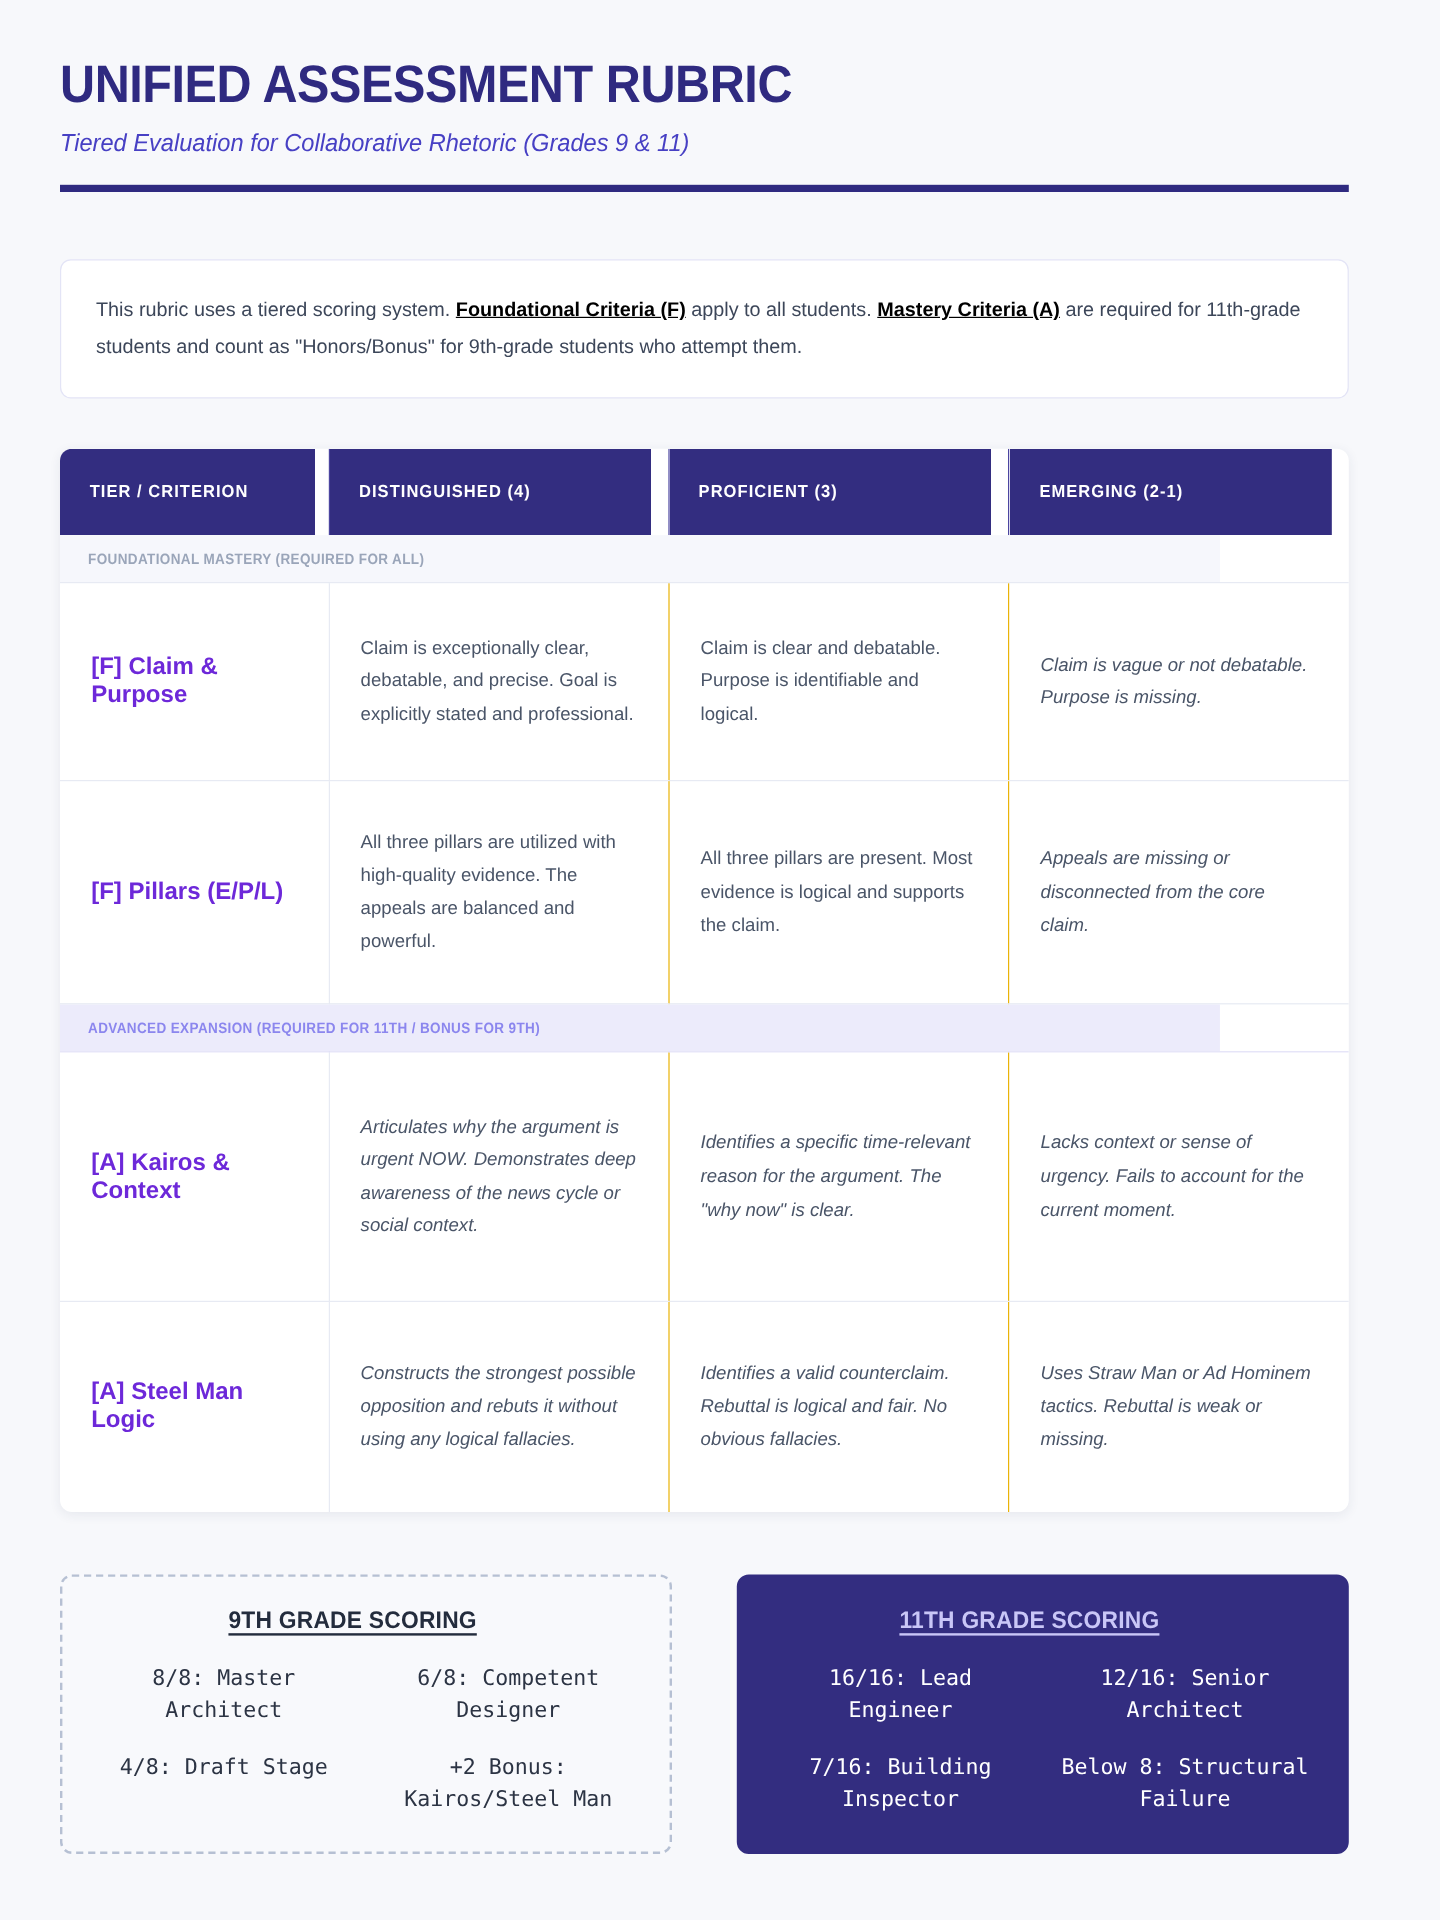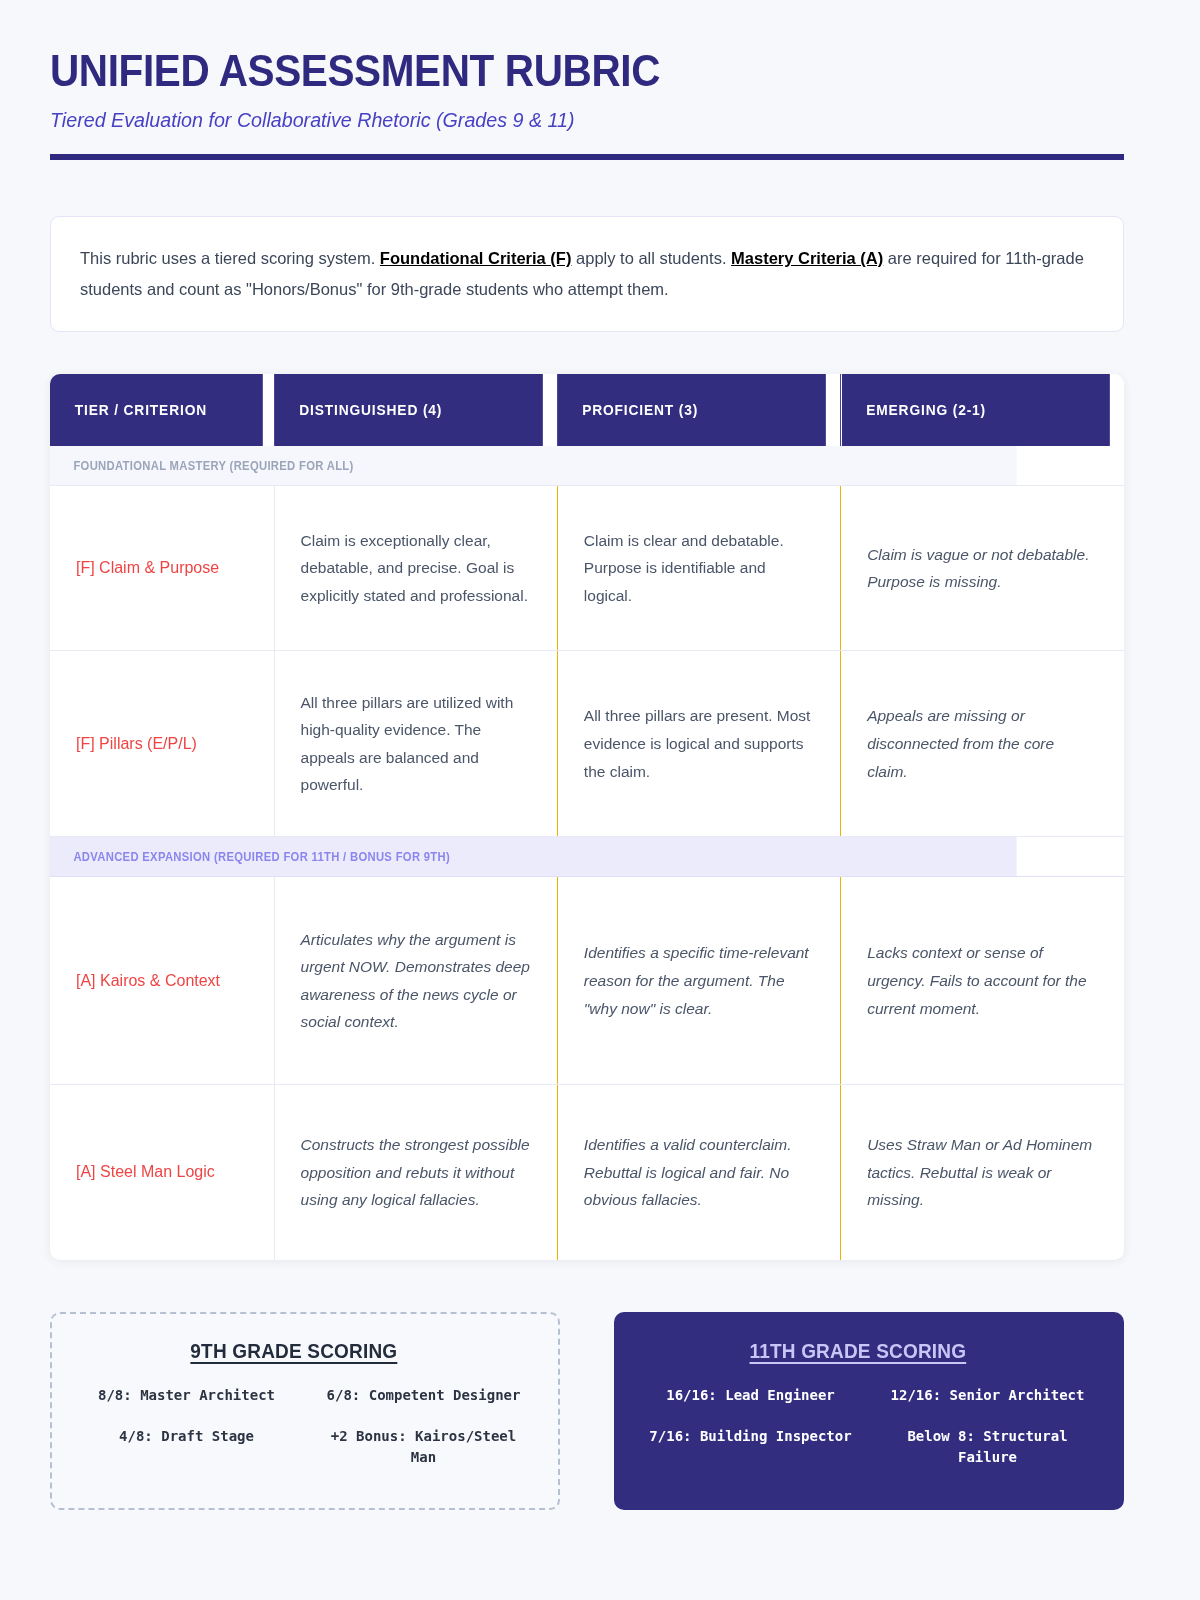--- a/index.html
+++ b/index.html
@@ -119,23 +119,23 @@
     border-bottom: 1px solid #e7eaf3;
   }
   tr.section-advanced td {
     background: #ecebfb;
     color: #8b86ee;
     border-top: 1px solid #e0dff7;
     border-bottom: 1px solid #e0dff7;
   }
 
   tbody td.criterion {
-    font-size: 16px;
-    font-weight: 400;
-    color: #ef4444;
+    font-size: 20px;
+    font-weight: 700;
+    color: #6d28d9;
     padding: 22px 26px;
     vertical-align: middle;
     border-right: 1px solid #e7eaf3;
     border-bottom: 1px solid #e7eaf3;
   }
   tbody td.desc {
     font-size: 15.5px;
     line-height: 1.78;
     color: #4a5568;
     padding: 22px 26px;
@@ -190,23 +190,22 @@
   .grade11 .score-heading { color: #c9c6f7; }
 
   .score-grid {
     display: grid;
     grid-template-columns: 1fr 1fr;
     column-gap: 28px;
     row-gap: 20px;
   }
   .score-item {
     font-family: "DejaVu Sans Mono", monospace;
-    font-size: 14px;
+    font-size: 18px;
     line-height: 1.5;
-    font-weight: bold;
   }
   .grade9 .score-item { color: #2c3444; }
   .grade11 .score-item { color: #ffffff; }
 </style>
 </head>
 <body>
 
 <div class="page">
 
   <div>

